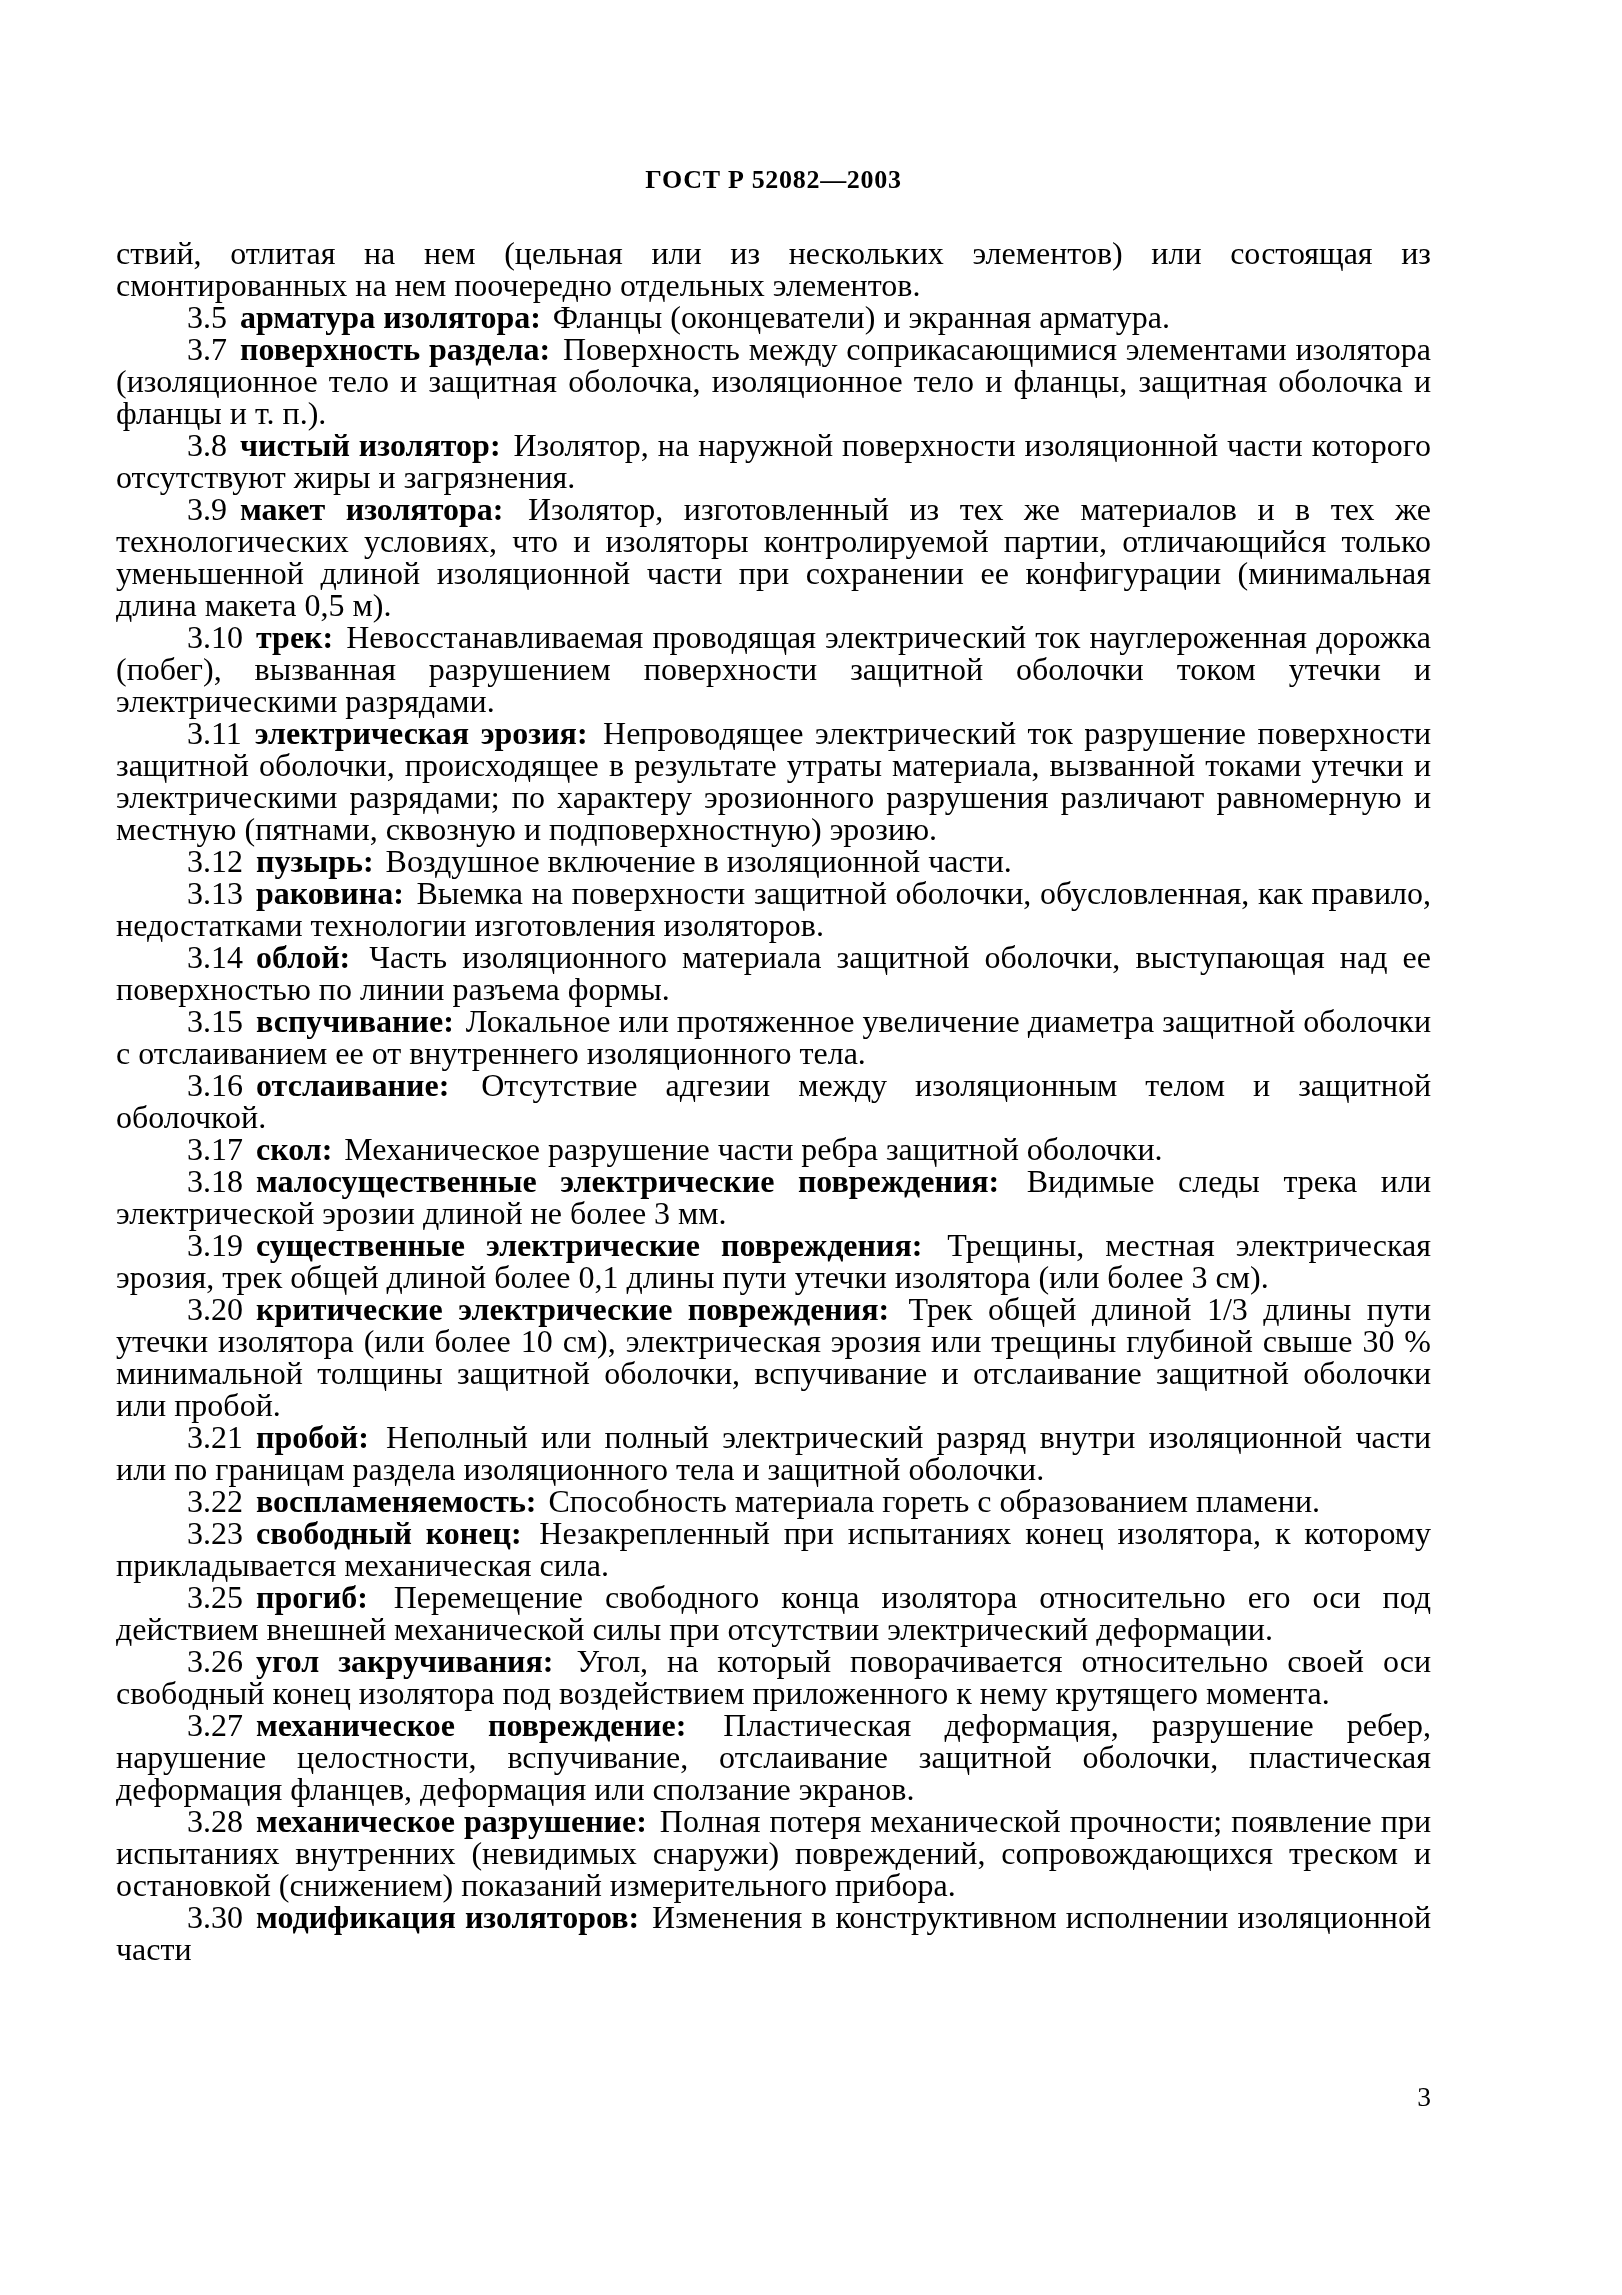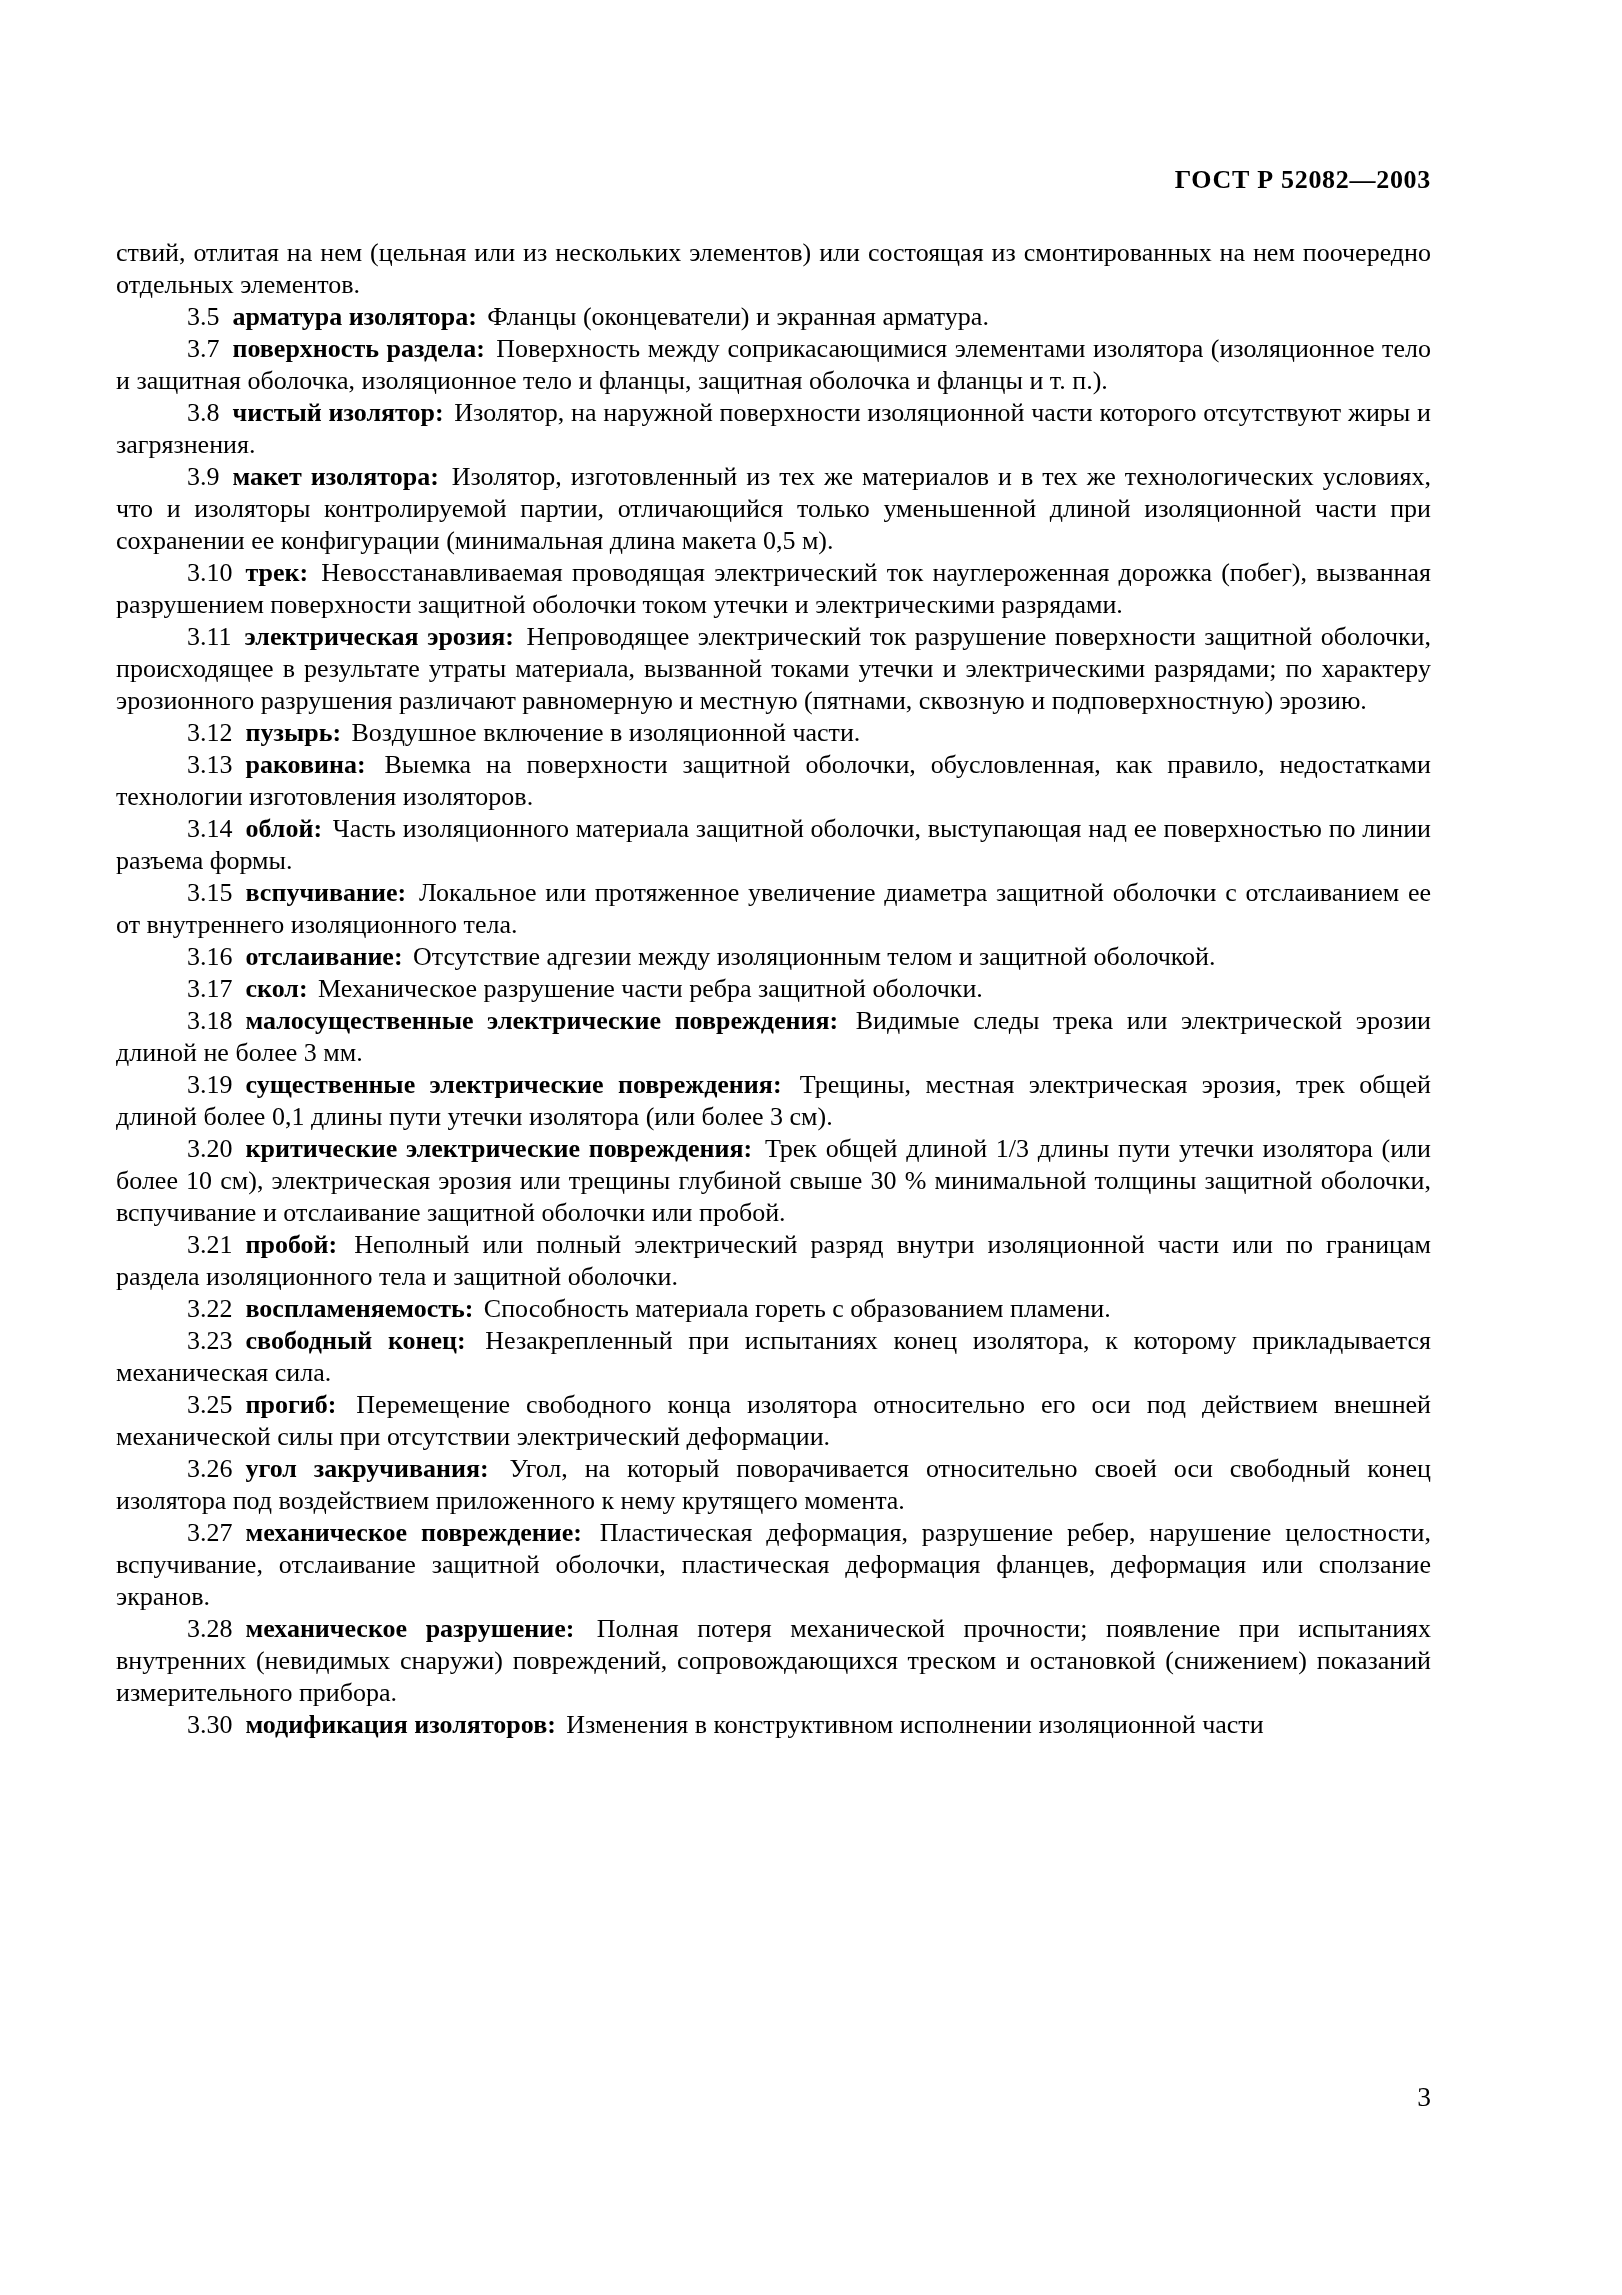--- a/index.html
+++ b/index.html
@@ -17,32 +17,32 @@
     width: 1622px;
     height: 2295px;
     background: #ffffff;
     overflow: hidden;
   }
   .doc-header {
     position: absolute;
     left: 116px;
     top: 164px;
     width: 1315px;
-    text-align: right;
+    text-align: center;
     font-weight: bold;
     font-size: 26px;
     line-height: 32px;
     letter-spacing: 0.7px;
   }
   .doc-body {
     position: absolute;
     left: 116px;
     top: 237px;
     width: 1315px;
-    font-size: 26px;
+    font-size: 32px;
     line-height: 32px;
     text-align: justify;
   }
   .doc-body p { text-align: justify; }
   p.item { text-indent: 71px; }
   .num { margin-right: 13px; }
   .term { font-weight: bold; margin-right: 3.9px; }
   .page-number {
     position: absolute;
     left: 116px;

